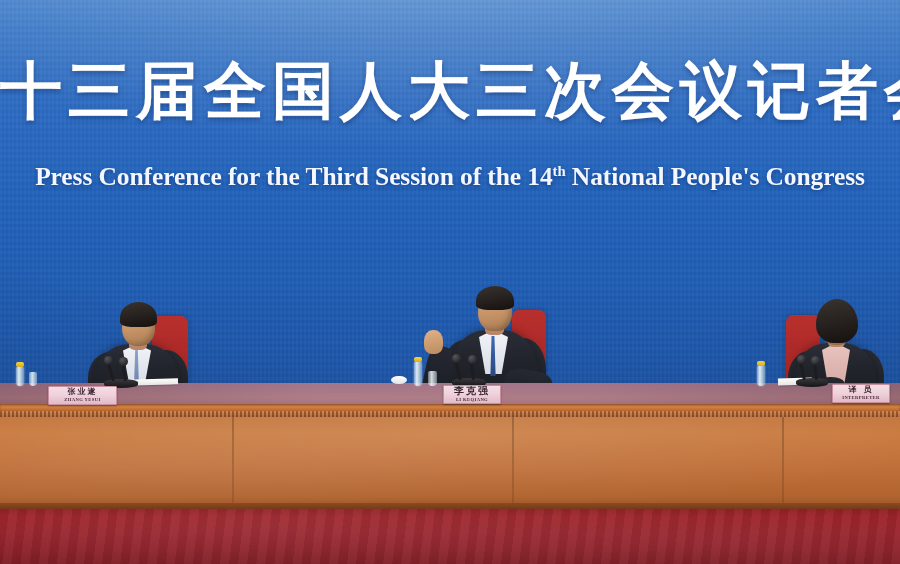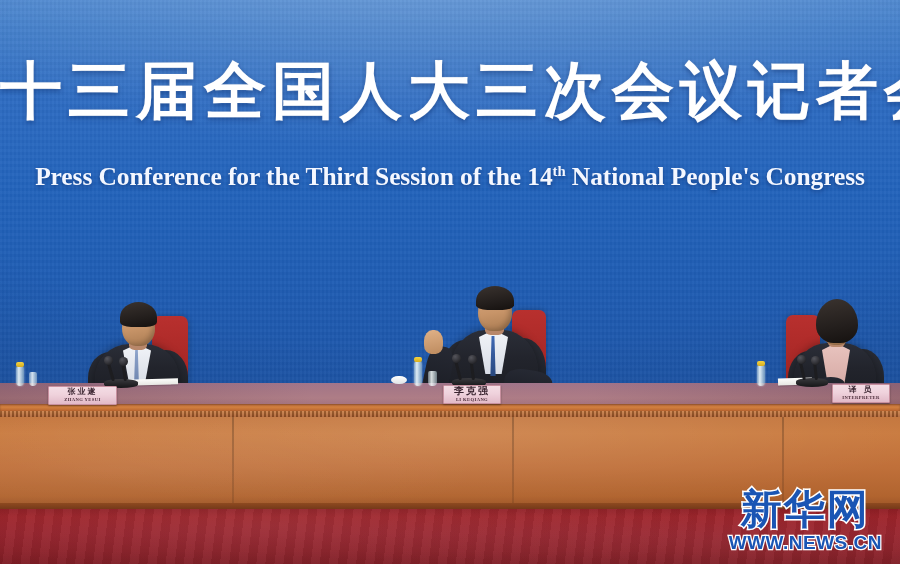--- a/index.html
+++ b/index.html
@@ -286,18 +286,14 @@
   <div class="plate" style="left:443px;top:385px;width:58px;height:19px;">
     <div class="cn" style="font-size:10px;">李克强</div>
     <div class="en" style="font-size:4.6px;margin-top:2px;">LI KEQIANG</div>
   </div>
 
   <div class="plate" style="left:832px;top:384px;width:58px;height:19px;">
     <div class="cn" style="font-size:8px;">译  员</div>
     <div class="en" style="font-size:4.6px;margin-top:2px;">INTERPRETER</div>
   </div>
 
-  <div class="watermark">
-    <div class="wm-cn">新华网</div>
-    <div class="wm-en">WWW.NEWS.CN</div>
-  </div>
 
 </div>
 
 </body></html>

